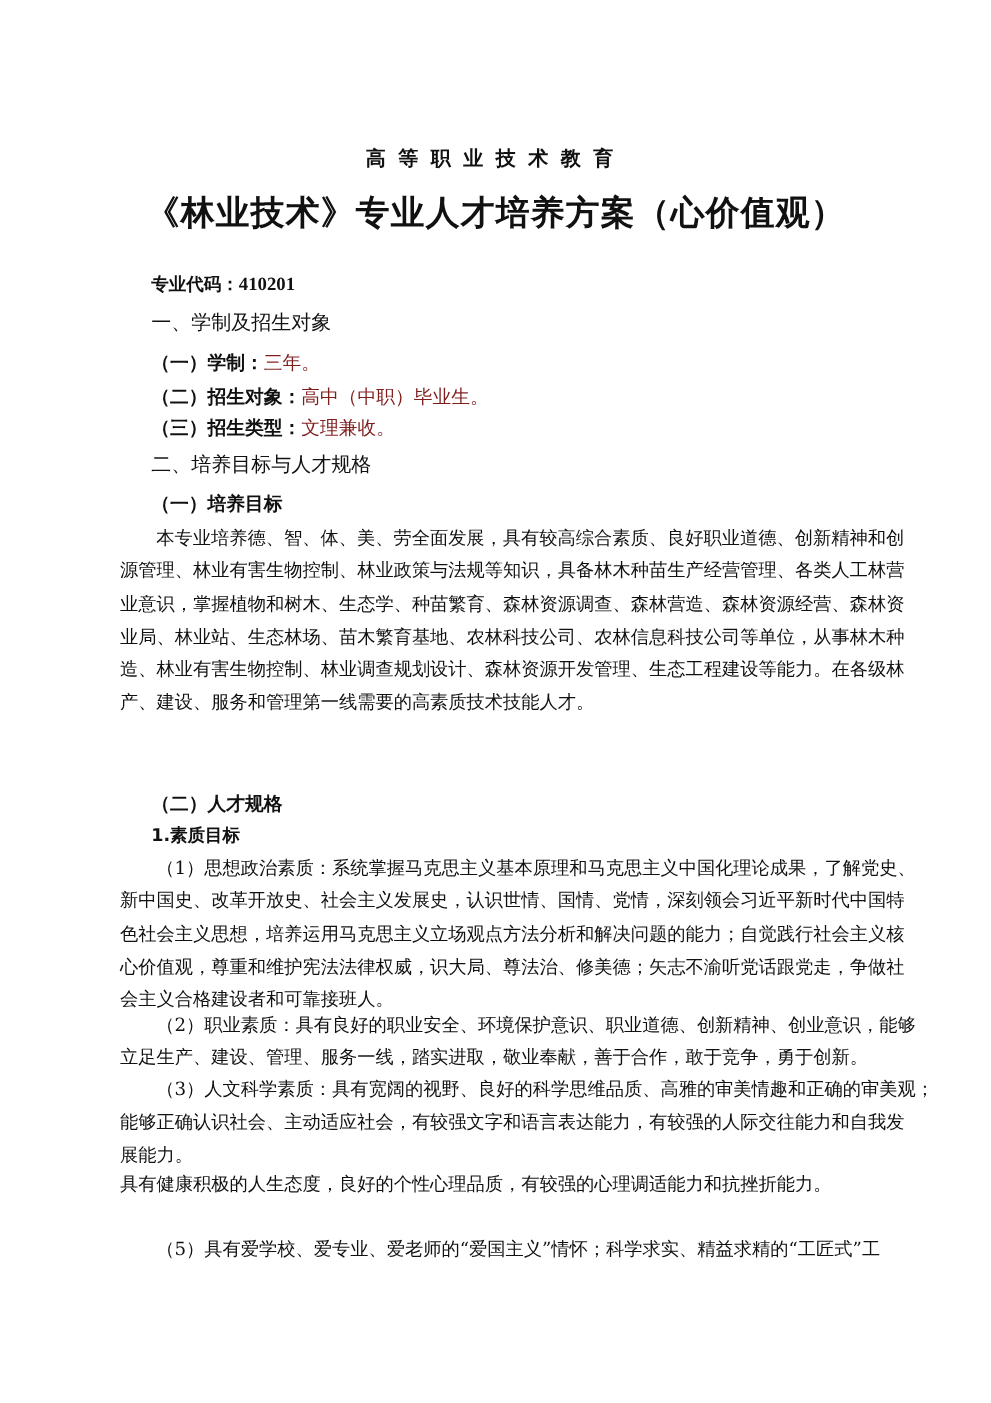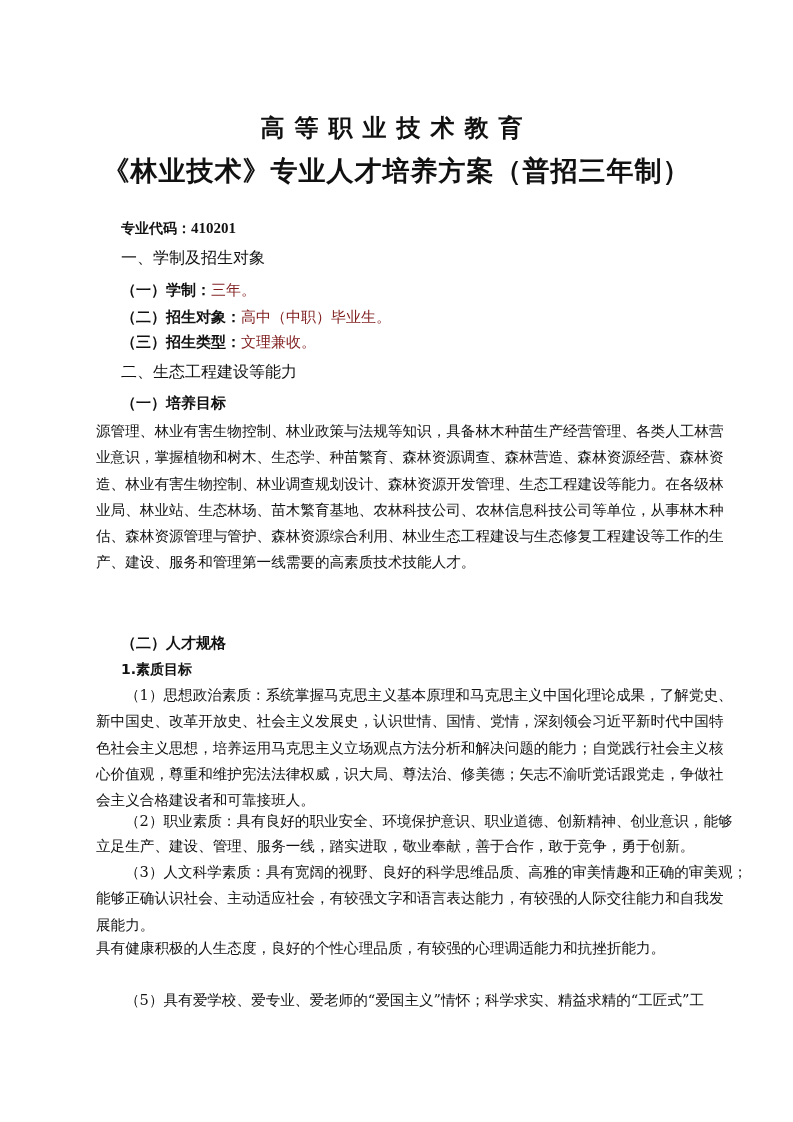--- a/index.html
+++ b/index.html
@@ -1,60 +1,60 @@
 <!DOCTYPE html>
 <html><head>
 <meta charset="utf-8">
 <style>
   html, body { margin: 0; padding: 0; background: #ffffff; }
   body { width: 793px; height: 1122px; position: relative; overflow: hidden;
          font-family: "DejaVu Serif", "Liberation Serif", serif; color: #111; }
   .abs { position: absolute; white-space: nowrap; }
   .t1 { left: 0; width: 793px; top: 112px; text-align: center;
         font-family: Liberation Serif, serif; font-weight: bold;
-        font-size: 24px; letter-spacing: 10px; line-height: 32px; }
+        font-size: 16px; letter-spacing: 10px; line-height: 32px; }
   .t2 { left: 0; width: 793px; top: 153px; text-align: center;
         font-weight: bold; font-size: 27px; line-height: 36px; letter-spacing: 1px; }
   .code { left: 121px; top: 218px; font-size: 14px; font-weight: bold; line-height: 20px;
           font-family: "DejaVu Sans", sans-serif; }
   .code .num { font-family: "Liberation Serif", serif; font-size: 15px; }
   .h1 { left: 121px; font-size: 16px; line-height: 22px; font-family: "DejaVu Sans", sans-serif; }
   .h2 { left: 121px; font-size: 15px; line-height: 22px; }
   .h2 b { font-family: "DejaVu Sans", sans-serif; font-weight: bold; }
   .h2 .val { font-weight: normal; color: #7f1d1d; }
   .body { left: 96px; width: 602px; font-size: 14.6px; line-height: 26.3px; text-align: justify;
           text-align-last: justify; text-indent: 0; white-space: normal; }
   .line { display: block; height: 26.3px; white-space: nowrap; text-align: justify; text-align-last: justify; }
   .line.last { text-align-last: left; }
   .line.ind { padding-left: 29px; }
 </style>
 </head>
 <body>
 
 <div class="abs t1">高等职业技术教育</div>
-<div class="abs t2">《林业技术》专业人才培养方案（普招三年制）</div>
+<div class="abs t2">《林业技术》专业人才培养方案（心价值观）</div>
 
 <div class="abs code"><span>专业代码：</span><span class="num">410201</span></div>
 
 <div class="abs h1" style="top:247px">一、学制及招生对象</div>
 
 <div class="abs h2" style="top:279px"><b>（一）</b><b>学制：</b><span class="val">三年。</span></div>
 <div class="abs h2" style="top:306px"><b>（二）</b><b>招生对象：</b><span class="val">高中（中职）毕业生。</span></div>
 <div class="abs h2" style="top:331px"><b>（三）</b><b>招生类型：</b><span class="val">文理兼收。</span></div>
 
-<div class="abs h1" style="top:361px">二、生态工程建设等能力</div>
+<div class="abs h1" style="top:361px">二、培养目标与人才规格</div>
 
 <div class="abs h2" style="top:392px"><b>（一）培养目标</b></div>
 
 <div class="abs body" style="top:418px">
+  <span class="line ind">本专业培养德、智、体、美、劳全面发展，具有较高综合素质、良好职业道德、创新精神和创</span>
   <span class="line">源管理、林业有害生物控制、林业政策与法规等知识，具备林木种苗生产经营管理、各类人工林营</span>
   <span class="line">业意识，掌握植物和树木、生态学、种苗繁育、森林资源调查、森林营造、森林资源经营、森林资</span>
+  <span class="line">业局、林业站、生态林场、苗木繁育基地、农林科技公司、农林信息科技公司等单位，从事林木种</span>
   <span class="line">造、林业有害生物控制、林业调查规划设计、森林资源开发管理、生态工程建设等能力。在各级林</span>
-  <span class="line">业局、林业站、生态林场、苗木繁育基地、农林科技公司、农林信息科技公司等单位，从事林木种</span>
-  <span class="line">估、森林资源管理与管护、森林资源综合利用、林业生态工程建设与生态修复工程建设等工作的生</span>
   <span class="line last">产、建设、服务和管理第一线需要的高素质技术技能人才。</span>
 </div>
 
 <div class="abs h2" style="top:632px"><b>（二）人才规格</b></div>
 <div class="abs h2" style="top:658px; left:121px; font-size:14px"><b>1.素质目标</b></div>
 
 <div class="abs body" style="top:682px">
   <span class="line ind">（1）思想政治素质：系统掌握马克思主义基本原理和马克思主义中国化理论成果，了解党史、</span>
   <span class="line">新中国史、改革开放史、社会主义发展史，认识世情、国情、党情，深刻领会习近平新时代中国特</span>
   <span class="line">色社会主义思想，培养运用马克思主义立场观点方法分析和解决问题的能力；自觉践行社会主义核</span>

